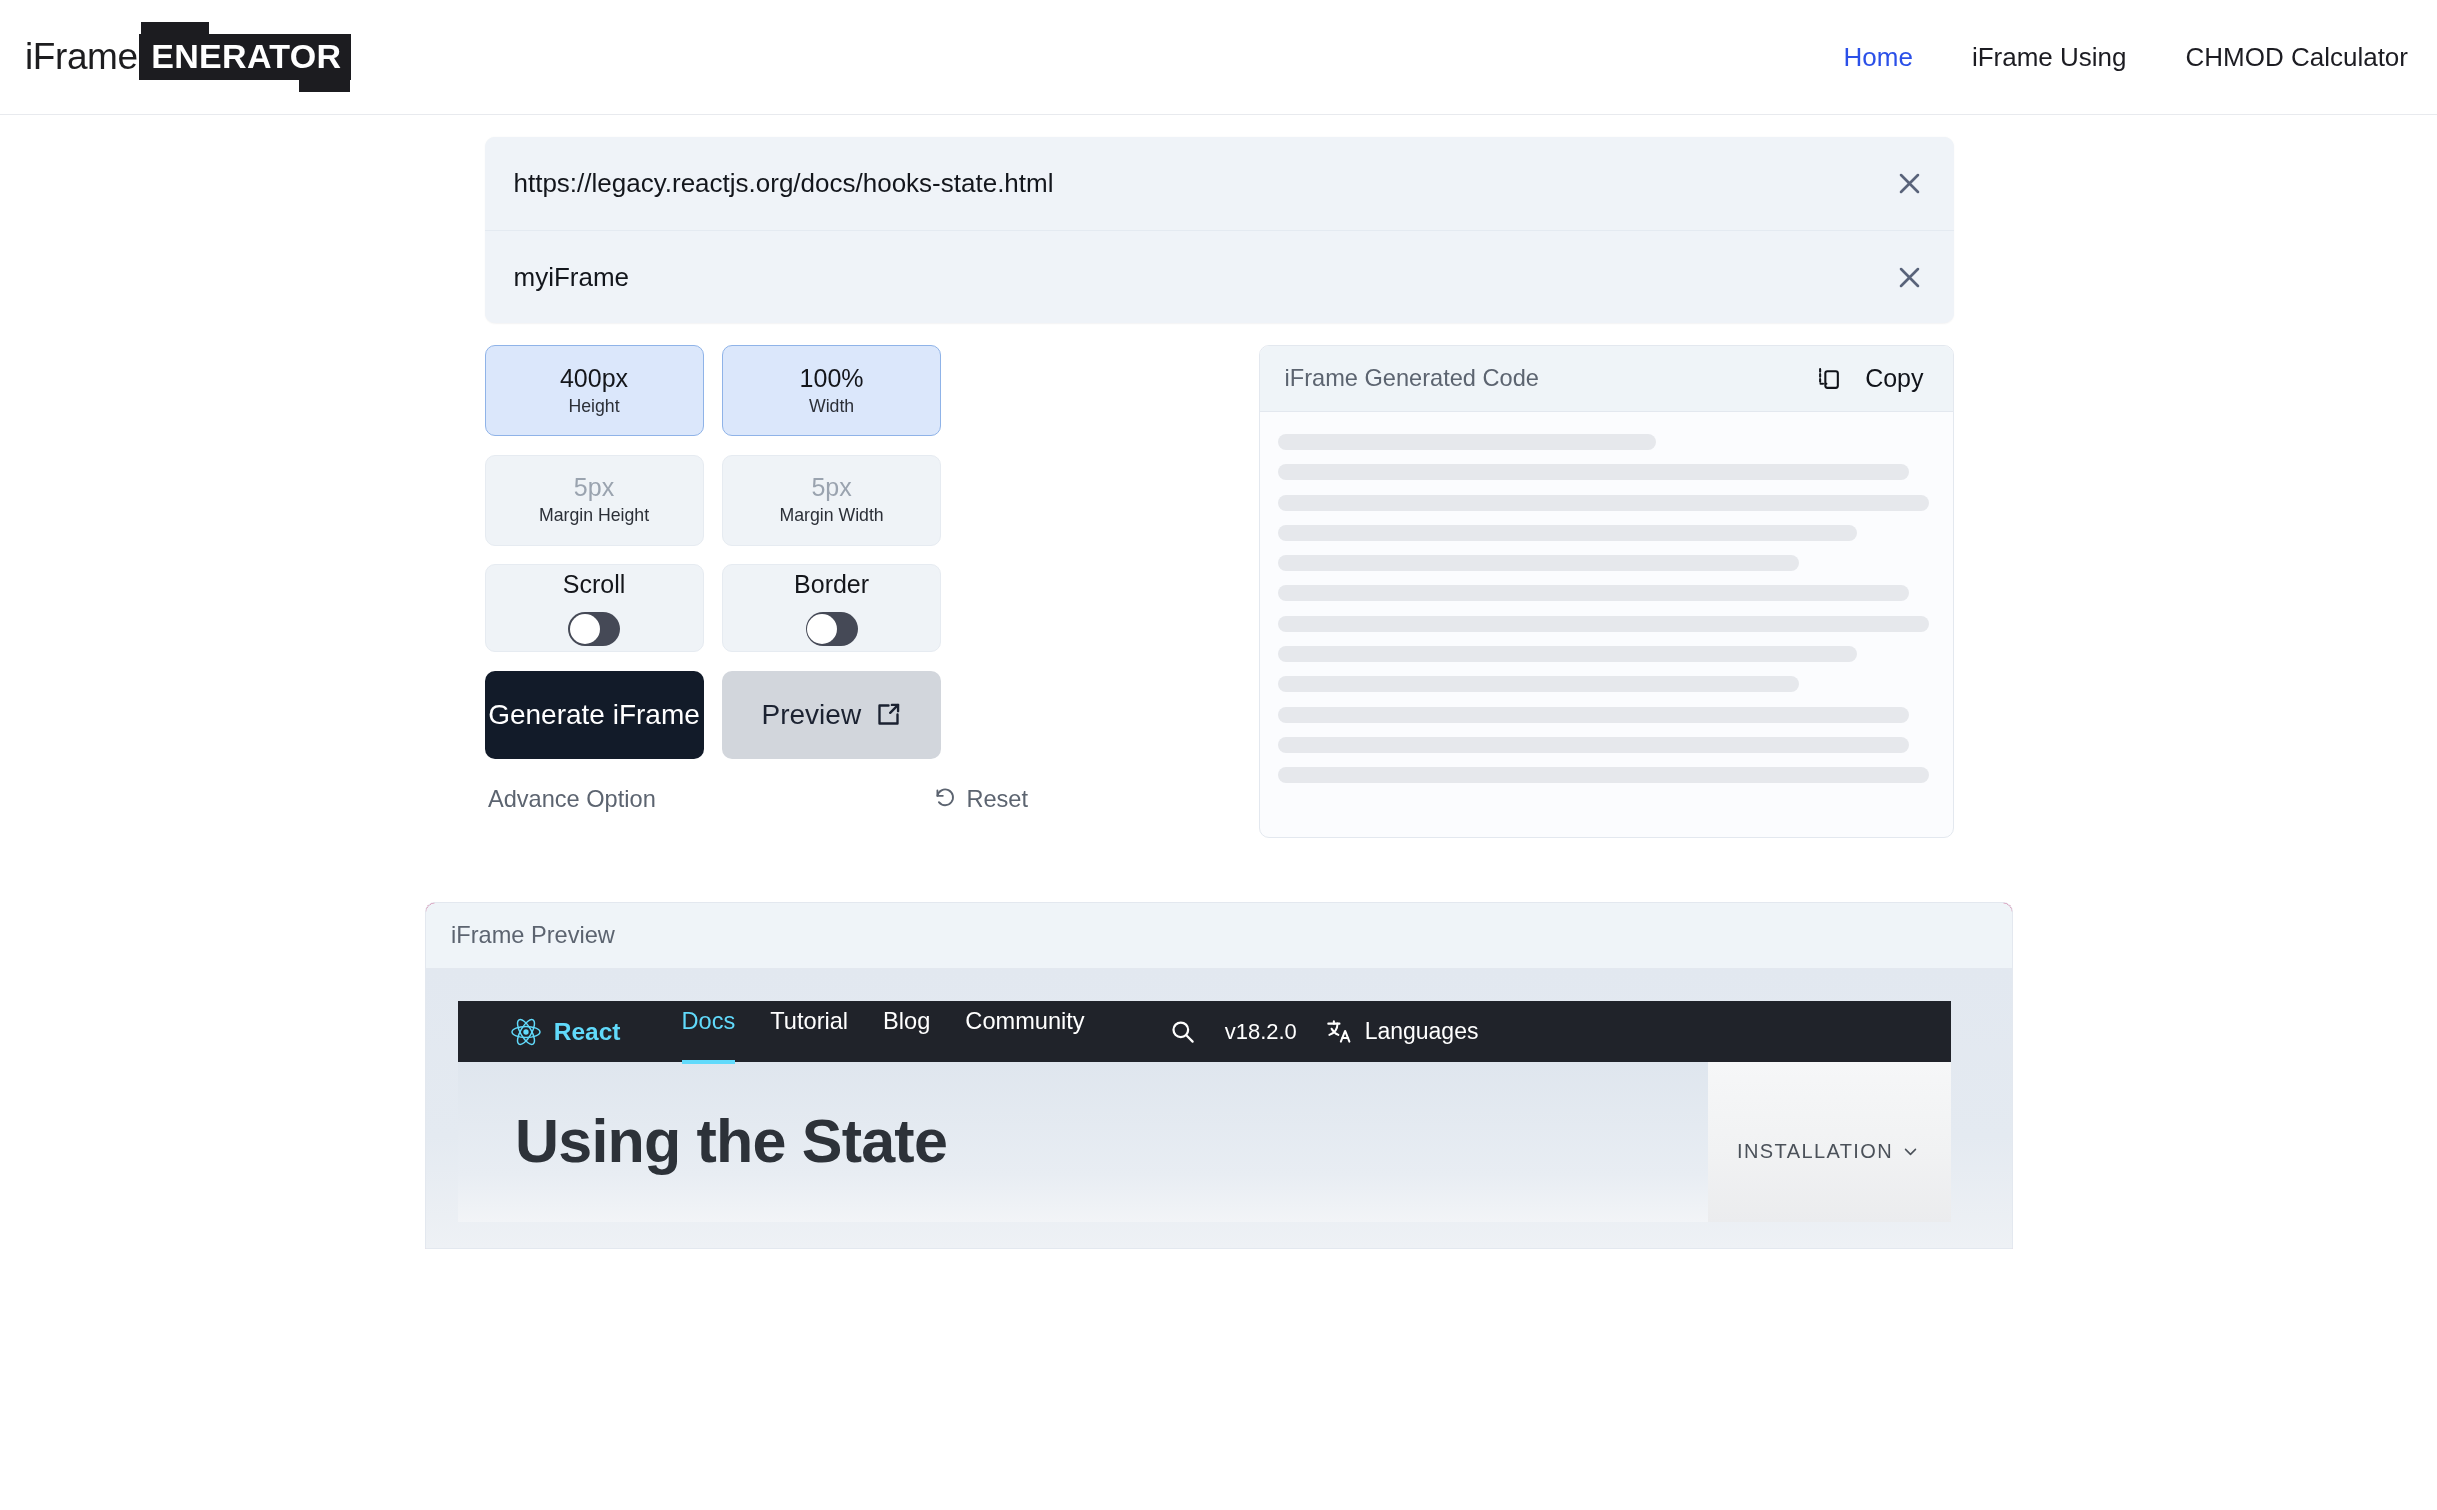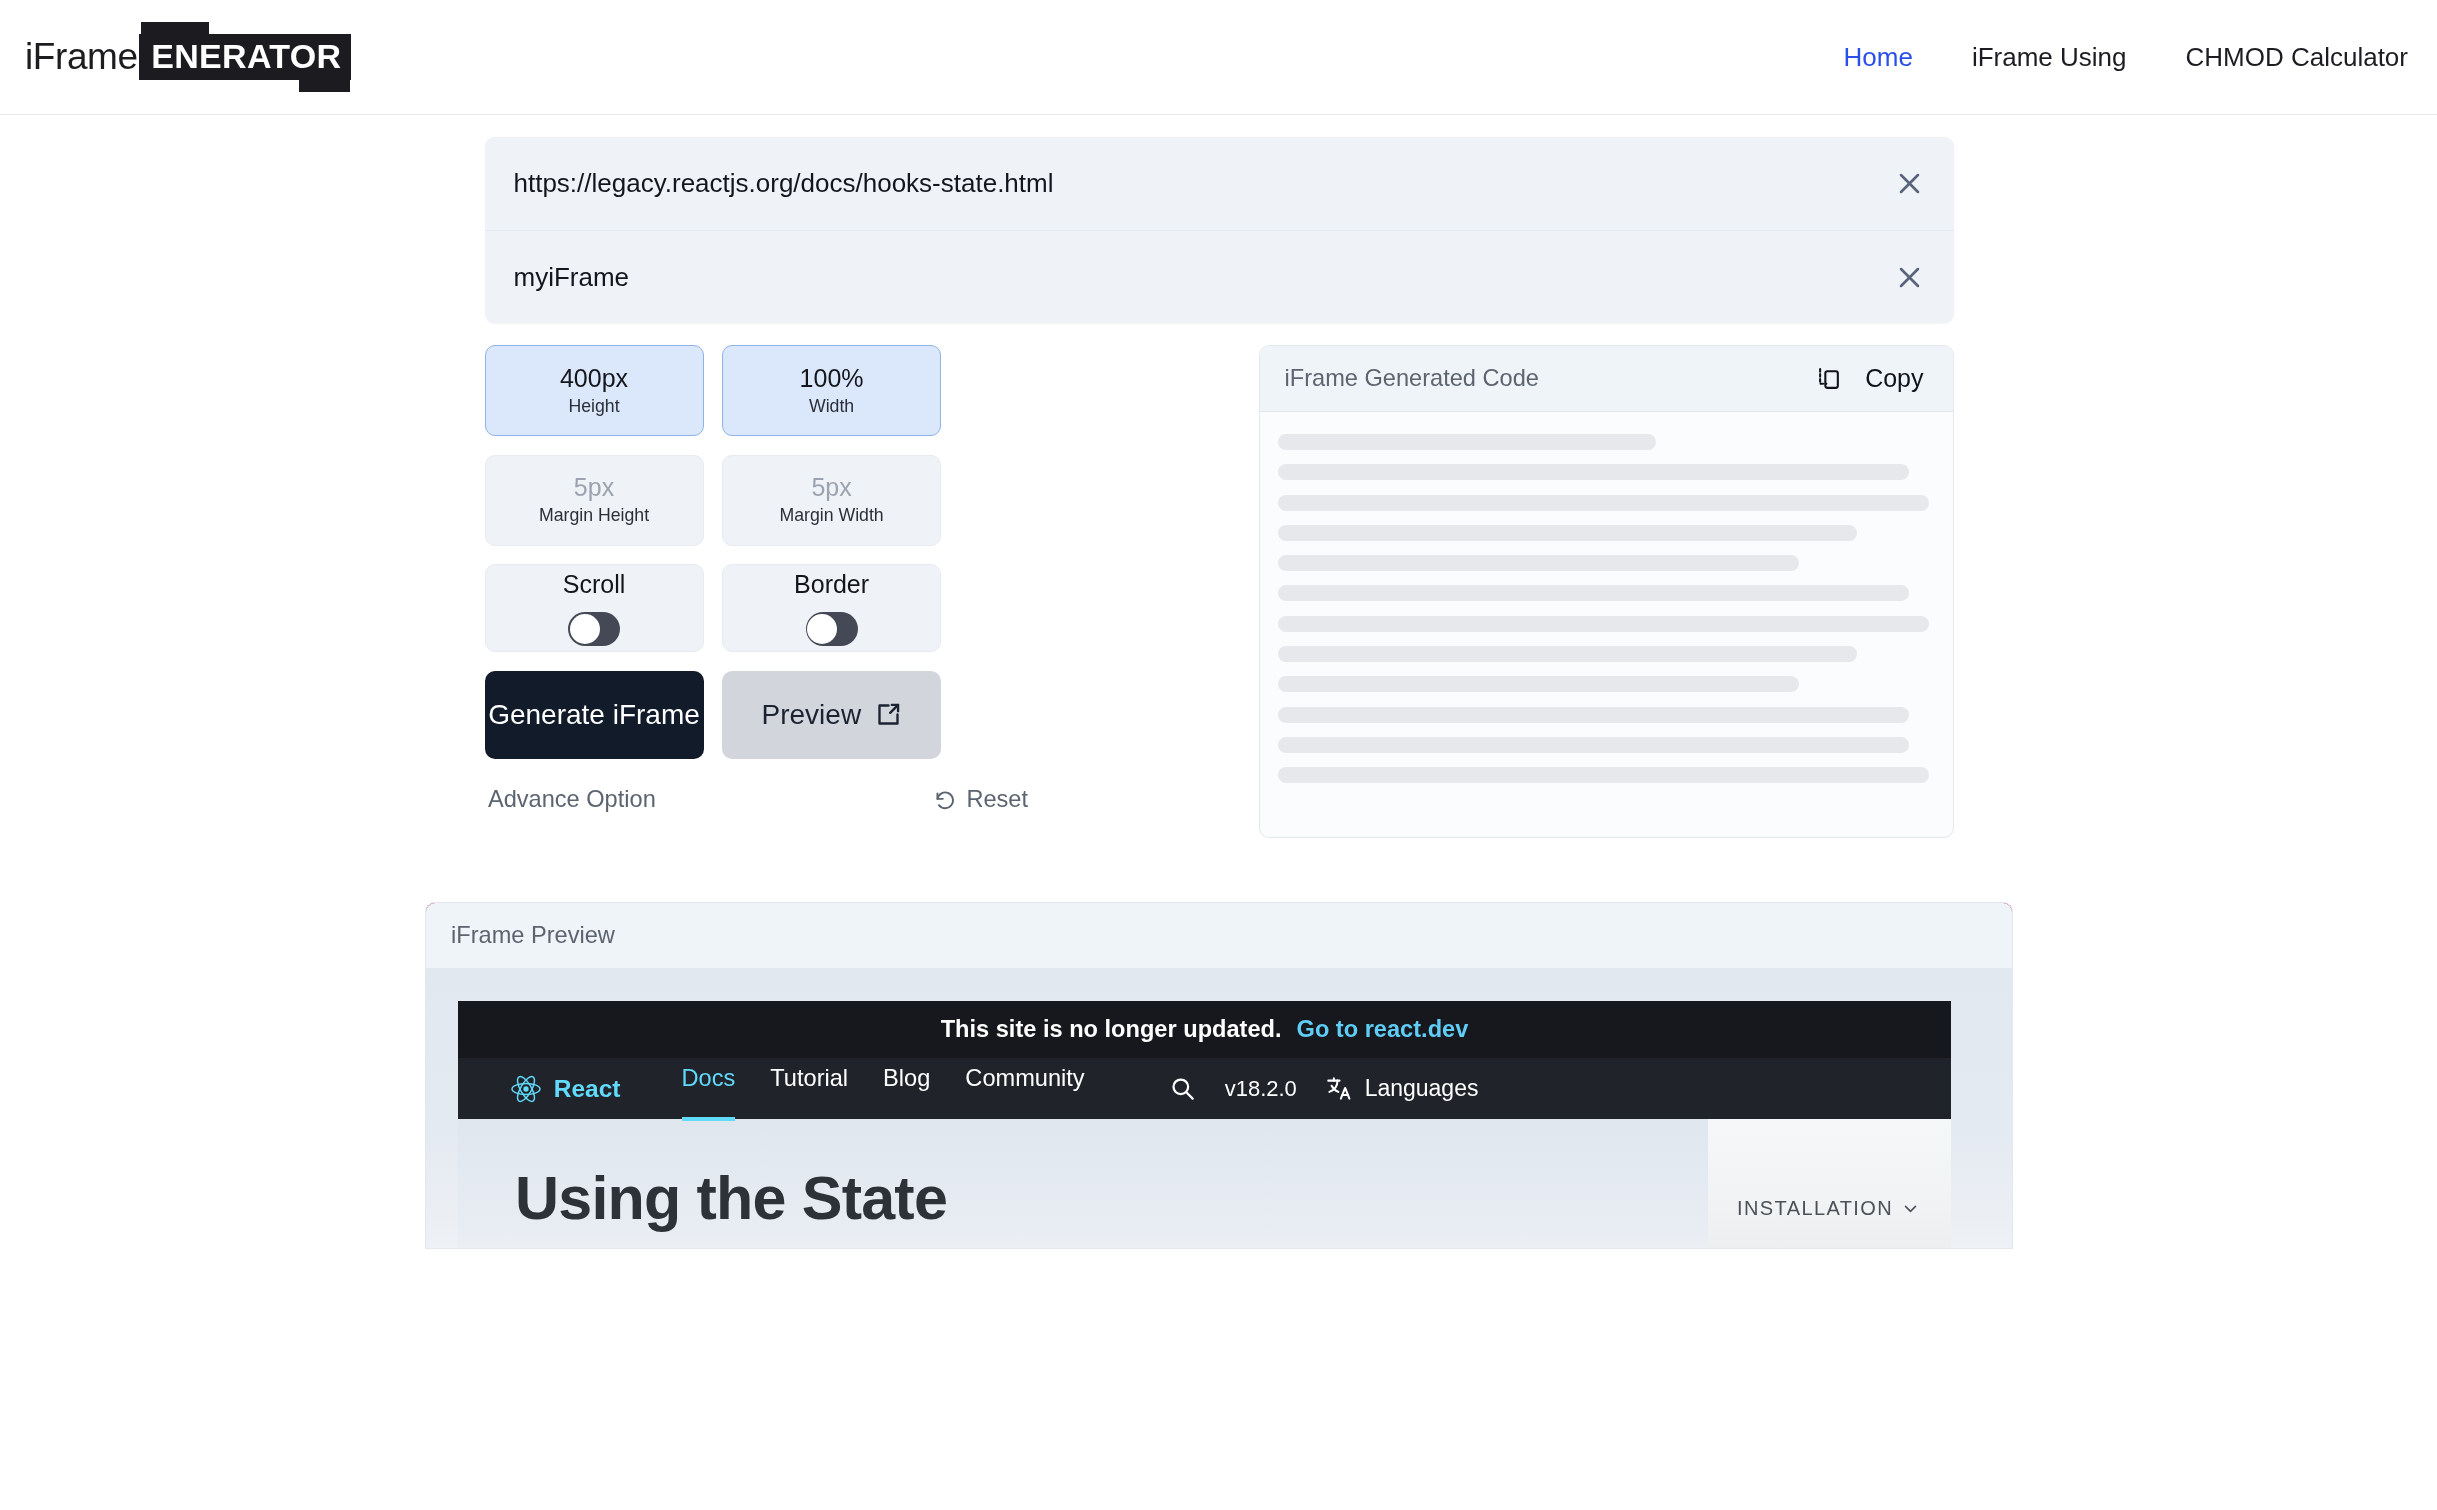--- a/index.html
+++ b/index.html
@@ -184,21 +184,21 @@
   .ctrl-foot {
     display: flex;
     align-items: center;
     margin-top: 27px;
     padding: 0 3.4px;
   }
   .adv-opt { font-size: 23.6px; color: #5c6470; cursor: pointer; }
   .reset-btn {
     margin-left: 277px;
     display: flex;
-    align-items: flex-end;
+    align-items: flex-start;
     gap: 10px;
     font-size: 23.6px;
     color: #5c6470;
     cursor: pointer;
   }
   .reset-icon { width: 23.6px; height: 23.6px; display: block; }
 
   
   .code-panel {
     flex: 1;
@@ -484,24 +484,20 @@
     </div>
   </div>
 
   <div class="preview-card">
     <div class="preview-head">
       <span class="preview-title">iFrame Preview</span>
     </div>
     <div class="preview-stage">
       <div class="react-frame">
 
-        <div class="react-banner">
-          <span>This site is no longer updated.</span>
-          <a href="#">Go to react.dev</a>
-        </div>
 
         <div class="react-nav">
           <div class="react-brand">
             <svg class="react-logo" viewBox="0 0 24 24" fill="none" stroke="#61dafb" stroke-width="1.1">
               <circle cx="12" cy="12" r="2" fill="#61dafb" stroke="none"></circle>
               <ellipse cx="12" cy="12" rx="10.5" ry="4.1"></ellipse>
               <ellipse cx="12" cy="12" rx="10.5" ry="4.1" transform="rotate(60 12 12)"></ellipse>
               <ellipse cx="12" cy="12" rx="10.5" ry="4.1" transform="rotate(120 12 12)"></ellipse>
             </svg>
             <span>React</span>

